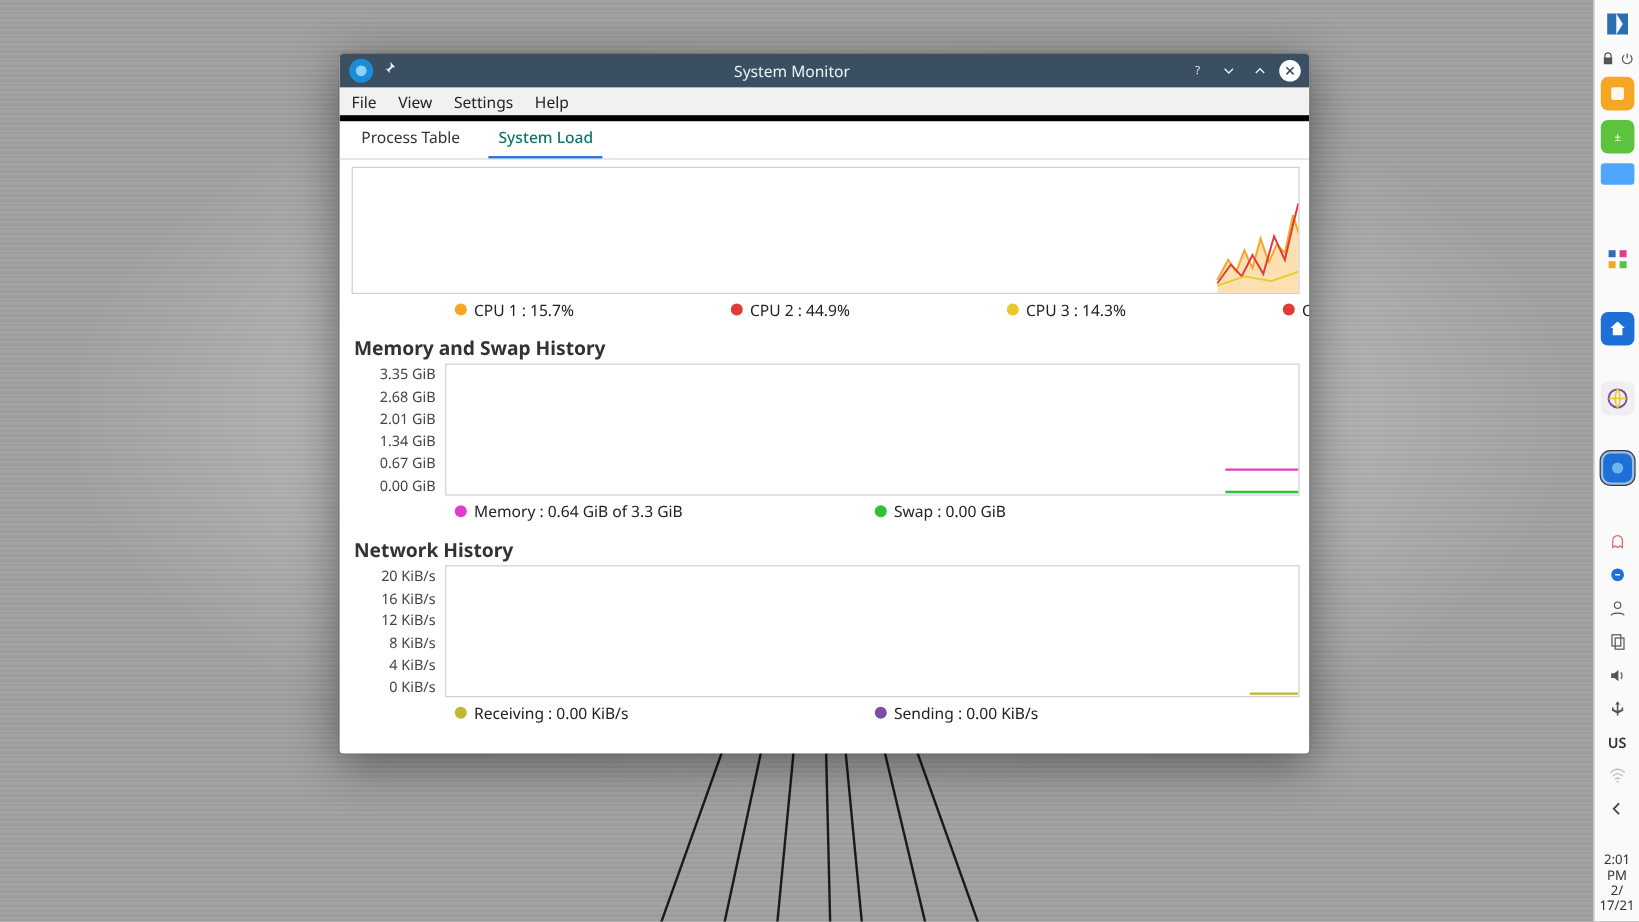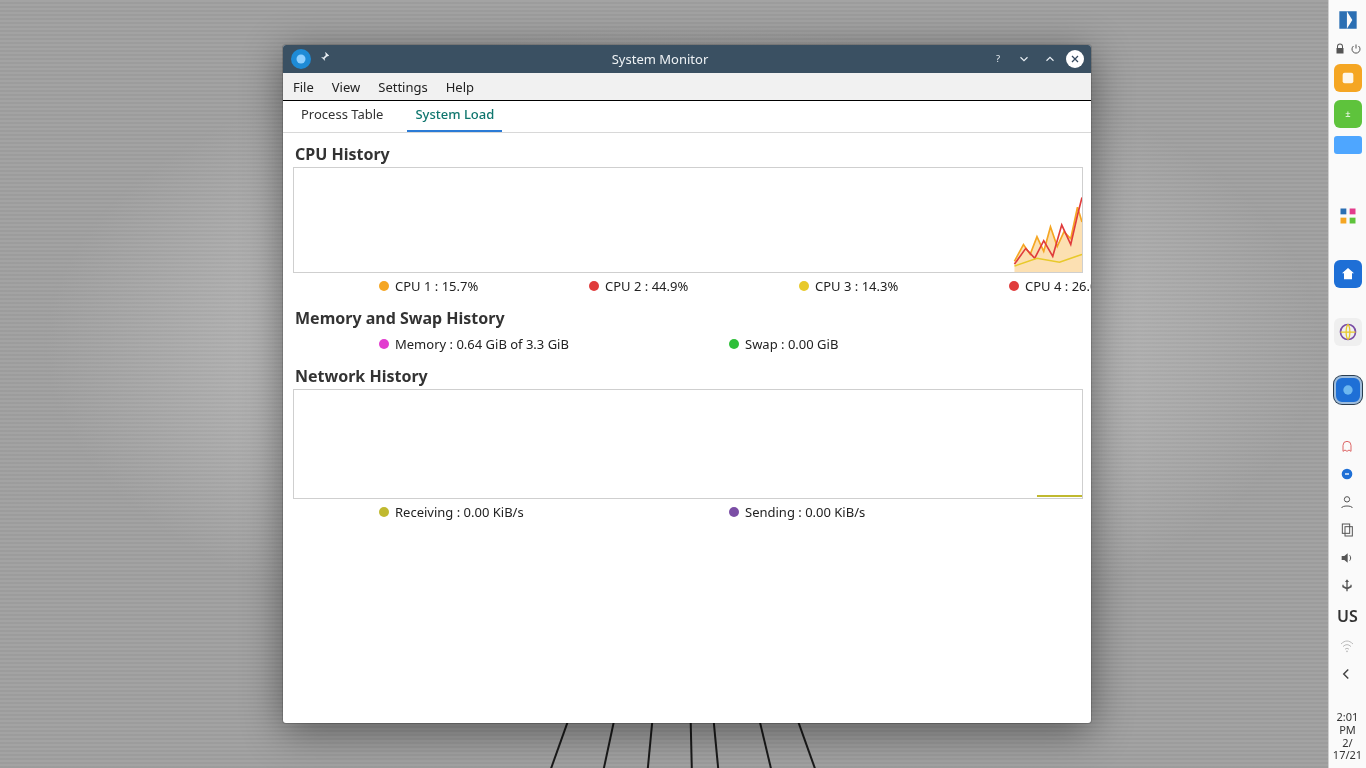--- a/index.html
+++ b/index.html
@@ -37,45 +37,45 @@
 .panel .appicon.orange { background: #f5a623; }
 .panel .appicon.green  { background: #5ec33c; }
 .panel .appicon.blue   { background: #4ea6ff; border-radius: 3px; width: 28px; height: 18px; }
 .panel .appicon.grid4  { background: none; }
 .panel .appicon.home   { background: #1e6fd6; }
 .panel .appicon.globe  { background: #efefef; }
 .panel .appicon.sysmon { background: #1e6fd6; border: 2px solid #9fbddc; box-shadow: 0 0 0 1px #2c3e50; border-radius: 8px; }
 .panel .spacer { flex: 1; }
 .panel .tray { display:flex; flex-direction:column; align-items:center; gap: 10px; margin-bottom: 6px; }
 .panel .tray .ic { width: 18px; height: 18px; color:#555; display:flex; align-items:center; justify-content:center; }
-.panel .kb { font-size: 16px; font-weight: 600; color:#333; }
+.panel .kb { font-size: 12px; font-weight: 600; color:#333; }
 .panel .chev { width: 20px; height: 20px; color:#444; }
 .panel .clock { text-align:center; line-height: 1.15; color:#333; font-size: 11px; margin: 20px 0 6px; }
 
 .window {
-  position: absolute; left: 283px; top: 45px; width: 808px; height: 678px;
+  position: absolute; left: 283px; top: 45px; width: 808px; height: 583px;
   background: #fff; border-radius: 3px; box-shadow: 0 8px 40px rgba(0,0,0,0.45), 0 0 0 1px rgba(0,0,0,0.15);
   display: flex; flex-direction: column; overflow: hidden;
 }
 .titlebar {
   height: 28px; background: #3a5062; color: #eef2f5;
   display: flex; align-items: center; padding: 0 4px;
   font-size: 13px;
 }
 .titlebar .badge {
   width: 20px; height: 20px; border-radius: 50%; background: #1e8bd6;
   margin: 0 4px; display:flex; align-items:center; justify-content:center;
 }
 .titlebar .pin { width:18px; height:18px; color:#e8eef3; margin-left:2px; }
 .titlebar .title { flex: 1; text-align: center; }
 .titlebar .winbtn { width: 20px; height: 20px; margin: 0 3px; color:#e8eef3; display:flex; align-items:center; justify-content:center; }
 .titlebar .close { background: #fff; color:#35495e; border-radius: 50%; width:18px; height:18px; }
 
 .menubar {
-  height: 28px; background: #f1f1f1; border-bottom: 1px solid #000000;
+  height: 28px; background: #f1f1f1; border-bottom: 5px solid #000000;
   display: flex; align-items: center; padding: 0 10px; gap: 18px;
   font-size: 13px; color: #222;
 }
 .menubar .mitem { cursor: default; }
 
 .tabbar {
   height: 32px; border-bottom: 1px solid #d8d8d8;
   display: flex; align-items: flex-end; padding: 0 10px; gap: 16px;
   font-size: 13px; color: #333;
 }
@@ -88,21 +88,21 @@
 .chart-wrap { display:flex; }
 .yaxis { width: 78px; display:flex; flex-direction:column; justify-content:space-between; text-align:right; padding-right: 8px; font-size: 12px; color:#444; }
 .yaxis.mem { font-size: 12px; }
 .plot {
   flex:1; border:1px solid #cfcfcf; background:#fff; position:relative; height: 106px;
 }
 .plot.mem { height: 110px; }
 .plot.net { height: 110px; }
 .plot svg { position:absolute; inset:0; width:100%; height:100%; }
 
-.legend { display:flex; padding: 4px 0 8px 86px; gap: 40px; font-size: 13px; color:#222; }
+.legend { display:flex; padding: 4px 0 8px 86px; gap: 60px; font-size: 13px; color:#222; }
 .legend.two { gap: 0; }
 .legend .item { display:flex; align-items:center; gap: 6px; min-width: 170px; }
 .legend .dot { width:10px; height:10px; border-radius:50%; display:inline-block; }
 
 .statusbar {
   height: 24px; border-top: 1px solid #d8d8d8; background:#f7f7f7;
   display:flex; align-items:center; font-size: 13px; color:#222;
   padding: 0 10px; justify-content: space-between;
 }
 .statusbar .sbseg { white-space: nowrap; }
@@ -273,21 +273,20 @@
   </div>
 
   <div class="tabbar">
     <div class="tab">Process Table</div>
     <div class="tab active">System Load</div>
   </div>
 
   <div class="content">
 
     <div class="section">
-      <h3>CPU History</h3>
       <div class="chart-wrap">
         <div class="plot">
           <svg viewBox="0 0 700 106" preserveAspectRatio="none">
             <path d="M640 95 L648 78 L654 88 L660 70 L666 85 L672 60 L678 80 L684 65 L690 72 L696 40 L700 55 L700 106 L640 106 Z" fill="#f5a623" opacity="0.35"></path>
             <path d="M640 95 L648 78 L654 88 L660 70 L666 85 L672 60 L678 80 L684 65 L690 72 L696 40 L700 55" fill="none" stroke="#f5a623" stroke-width="1.5"></path>
             <path d="M640 98 L650 82 L658 92 L666 74 L674 90 L682 58 L690 78 L696 48 L700 30" fill="none" stroke="#e03c3c" stroke-width="1.5"></path>
             <path d="M640 100 L660 92 L680 96 L700 88" fill="none" stroke="#e8c92a" stroke-width="1.5"></path>
           </svg>
         </div>
       </div>
@@ -306,35 +305,59 @@
           </div>
         <div class="item">
             <span class="dot" style="background:#e03c3c"></span>
             <span>CPU 4 : 26.0%</span>
           </div>
       </div>
     </div>
 
     <div class="section">
       <h3>Memory and Swap History</h3>
+      <div class="chart-wrap">
+        <div class="yaxis mem" style="height:110px;">
+          <span>3.35 GiB</span>
+          <span>2.68 GiB</span>
+          <span>2.01 GiB</span>
+          <span>1.34 GiB</span>
+          <span>0.67 GiB</span>
+          <span>0.00 GiB</span>
+        </div>
+        <div class="plot mem">
+          <svg viewBox="0 0 700 110" preserveAspectRatio="none">
+            <line x1="640" y1="89" x2="700" y2="89" stroke="#e23ccf" stroke-width="2"></line>
+            <line x1="640" y1="108" x2="700" y2="108" stroke="#2fbf3a" stroke-width="2"></line>
+          </svg>
+        </div>
+      </div>
       <div class="legend two">
         <div class="item" style="min-width:350px">
             <span class="dot" style="background:#e23ccf"></span>
             <span>Memory : 0.64 GiB of 3.3 GiB</span>
           </div>
         <div class="item">
             <span class="dot" style="background:#2fbf3a"></span>
             <span>Swap : 0.00 GiB</span>
           </div>
       </div>
     </div>
 
     <div class="section">
       <h3>Network History</h3>
       <div class="chart-wrap">
+        <div class="yaxis" style="height:110px;">
+          <span>20 KiB/s</span>
+          <span>16 KiB/s</span>
+          <span>12 KiB/s</span>
+          <span>8 KiB/s</span>
+          <span>4 KiB/s</span>
+          <span>0 KiB/s</span>
+        </div>
         <div class="plot net">
           <svg viewBox="0 0 700 110" preserveAspectRatio="none">
             <line x1="660" y1="108" x2="700" y2="108" stroke="#c0b92f" stroke-width="2"></line>
           </svg>
         </div>
       </div>
       <div class="legend two">
         <div class="item" style="min-width:350px">
             <span class="dot" style="background:#c0b92f"></span>
             <span>Receiving : 0.00 KiB/s</span>

